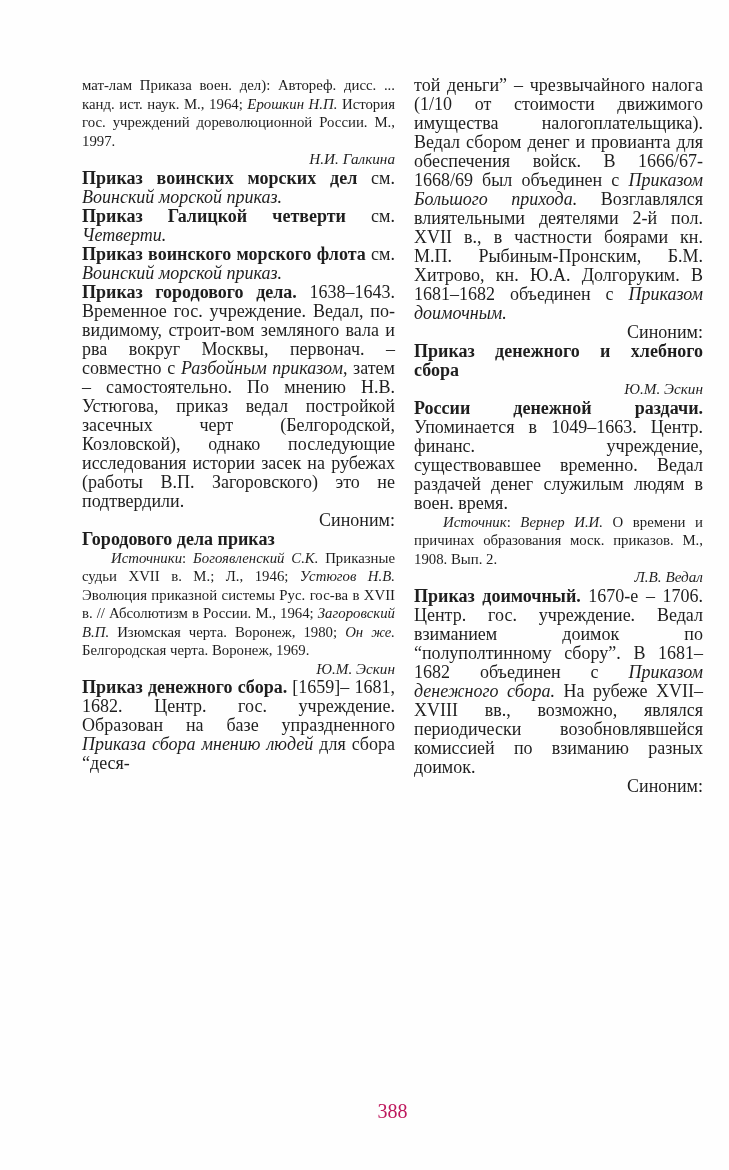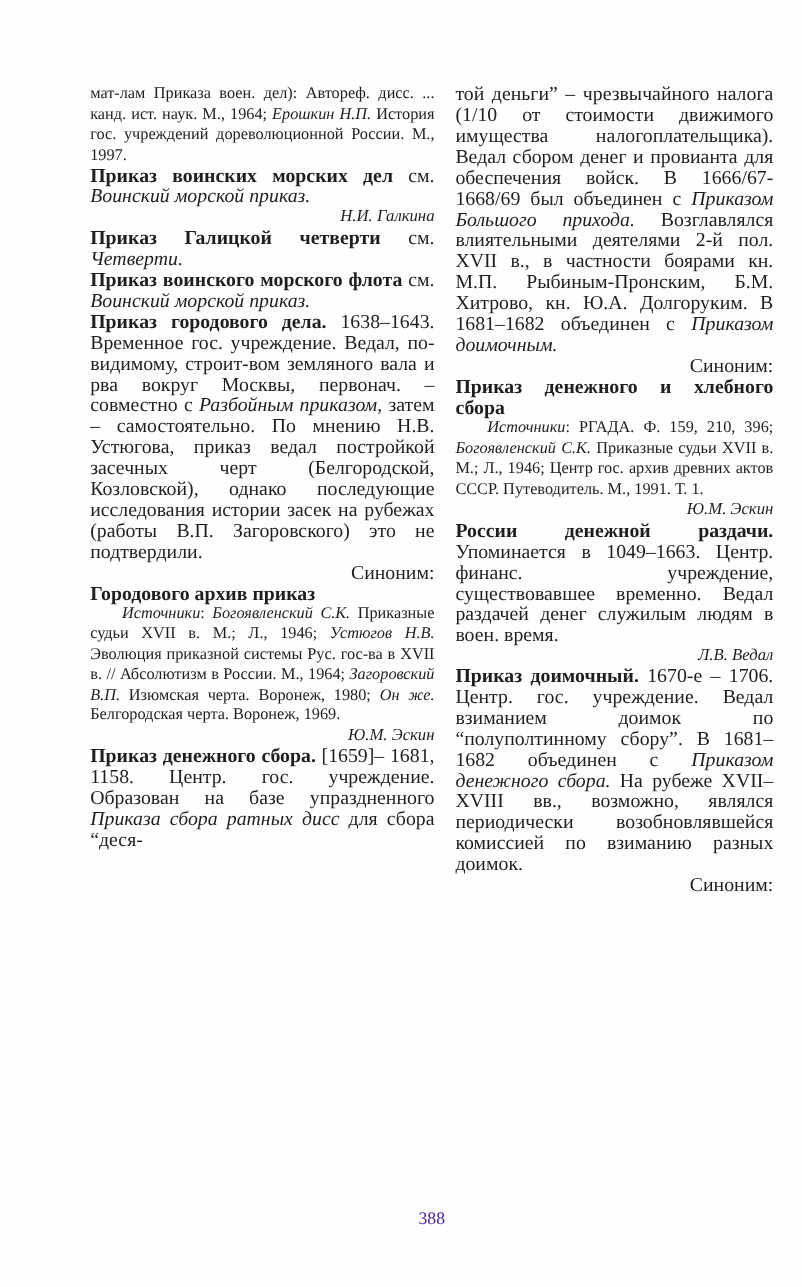--- a/index.html
+++ b/index.html
@@ -63,46 +63,46 @@
   .run.b { font-weight: bold; }
   .run.i { font-style: italic; }
   .run.r { font-weight: normal; font-style: normal; }
 
   .footer {
     position: absolute;
     left: 82px;
     width: 621px;
     top: 1100px;
     text-align: center;
-    font-size: 16px;
-    color: #4c1d95;
+    font-size: 20px;
+    color: #be185d;
   }
 </style>
 </head>
 <body>
 
 <div class="page">
   <div class="column left">
       <p class="block sources-cont"><span class="run r">мат-лам Приказа воен. дел): Автореф. дисс. ... канд. ист. наук. М., 1964; </span><span class="run i">Ерошкин Н.П.</span><span class="run r"> История гос. учреждений дореволюционной России. М., 1997.</span></p>
+      <p class="block signature"><span class="run i">Н.И. Галкина</span></p>
       <p class="block entry"><span class="run b">Приказ воинских морских дел</span><span class="run r"> см. </span><span class="run i">Воинский морской приказ.</span></p>
-      <p class="block signature"><span class="run i">Н.И. Галкина</span></p>
       <p class="block entry"><span class="run b">Приказ Галицкой четверти</span><span class="run r"> см. </span><span class="run i">Четверти.</span></p>
       <p class="block entry"><span class="run b">Приказ воинского морского флота</span><span class="run r"> см. </span><span class="run i">Воинский морской приказ.</span></p>
       <p class="block entry"><span class="run b">Приказ городового дела.</span><span class="run r"> 1638–1643. Временное гос. учреждение. Ведал, по-видимому, строит-вом земляного вала и рва вокруг Москвы, первонач. – совместно с </span><span class="run i">Разбойным приказом</span><span class="run r">, затем – самостоятельно. По мнению Н.В. Устюгова, приказ ведал постройкой засечных черт (Белгородской, Козловской), однако последующие исследования истории засек на рубежах (работы В.П. Загоровского) это не подтвердили.</span></p>
       <p class="block syn-label"><span class="run r">Синоним:</span></p>
-      <p class="block syn-value"><span class="run b">Городового архив приказ</span></p>
+      <p class="block syn-value"><span class="run b">Городового дела приказ</span></p>
       <p class="block sources"><span class="run i">Источники</span><span class="run r">: </span><span class="run i">Богоявленский С.К.</span><span class="run r"> Приказные судьи XVII в. М.; Л., 1946; </span><span class="run i">Устюгов Н.В.</span><span class="run r"> Эволюция приказной системы Рус. гос-ва в XVII в. // Абсолютизм в России. М., 1964; </span><span class="run i">Загоровский В.П.</span><span class="run r"> Изюмская черта. Воронеж, 1980; </span><span class="run i">Он же.</span><span class="run r"> Белгородская черта. Воронеж, 1969.</span></p>
       <p class="block signature"><span class="run i">Ю.М. Эскин</span></p>
-      <p class="block entry"><span class="run b">Приказ денежного сбора.</span><span class="run r"> [1659]– 1681, 1158. Центр. гос. учреждение. Образован на базе упраздненного </span><span class="run i">Приказа сбора ратных дисс</span><span class="run r"> для сбора “деся-</span></p>
+      <p class="block entry"><span class="run b">Приказ денежного сбора.</span><span class="run r"> [1659]– 1681, 1682. Центр. гос. учреждение. Образован на базе упраздненного </span><span class="run i">Приказа сбора мнению людей</span><span class="run r"> для сбора “деся-</span></p>
     </div>
   <div class="column right">
       <p class="block cont"><span class="run r">той деньги” – чрезвычайного налога (1/10 от стоимости движимого имущества налогоплательщика). Ведал сбором денег и провианта для обеспечения войск. В 1666/67-1668/69 был объединен с </span><span class="run i">Приказом Большого прихода.</span><span class="run r"> Возглавлялся влиятельными деятелями 2-й пол. XVII в., в частности боярами кн. М.П. Рыбиным-Пронским, Б.М. Хитрово, кн. Ю.А. Долгоруким. В 1681–1682 объединен с </span><span class="run i">Приказом доимочным.</span></p>
       <p class="block syn-label"><span class="run r">Синоним:</span></p>
       <p class="block syn-value"><span class="run b">Приказ денежного и хлебного сбора</span></p>
-      <p class="block sources"><span class="run i">Источники</span><span class="run r">: РГАДА. Ф. 159, 210, 396; </span><span class="run i">Богоявленский С.К.</span><span class="run r"> Приказные судьи XVII в. М.; Л., 1946; Центр гос. архив древних актов СССР. Путеводитель. М., 1991. Т. 1.</span></p>
       <p class="block signature"><span class="run i">Ю.М. Эскин</span></p>
       <p class="block entry"><span class="run b">России денежной раздачи.</span><span class="run r"> Упоминается в 1049–1663. Центр. финанс. учреждение, существовавшее временно. Ведал раздачей денег служилым людям в воен. время.</span></p>
+      <p class="block sources"><span class="run i">Источник</span><span class="run r">: </span><span class="run i">Вернер И.И.</span><span class="run r"> О времени и причинах образования моск. приказов. М., 1908. Вып. 2.</span></p>
       <p class="block signature"><span class="run i">Л.В. Ведал</span></p>
       <p class="block entry"><span class="run b">Приказ доимочный.</span><span class="run r"> 1670-е – 1706. Центр. гос. учреждение. Ведал взиманием доимок по “полуполтинному сбору”. В 1681–1682 объединен с </span><span class="run i">Приказом денежного сбора.</span><span class="run r"> На рубеже XVII–XVIII вв., возможно, являлся периодически возобновлявшейся комиссией по взиманию разных доимок.</span></p>
       <p class="block syn-label"><span class="run r">Синоним:</span></p>
     </div>
   <div class="footer">388</div>
 </div>
 
 </body></html>

